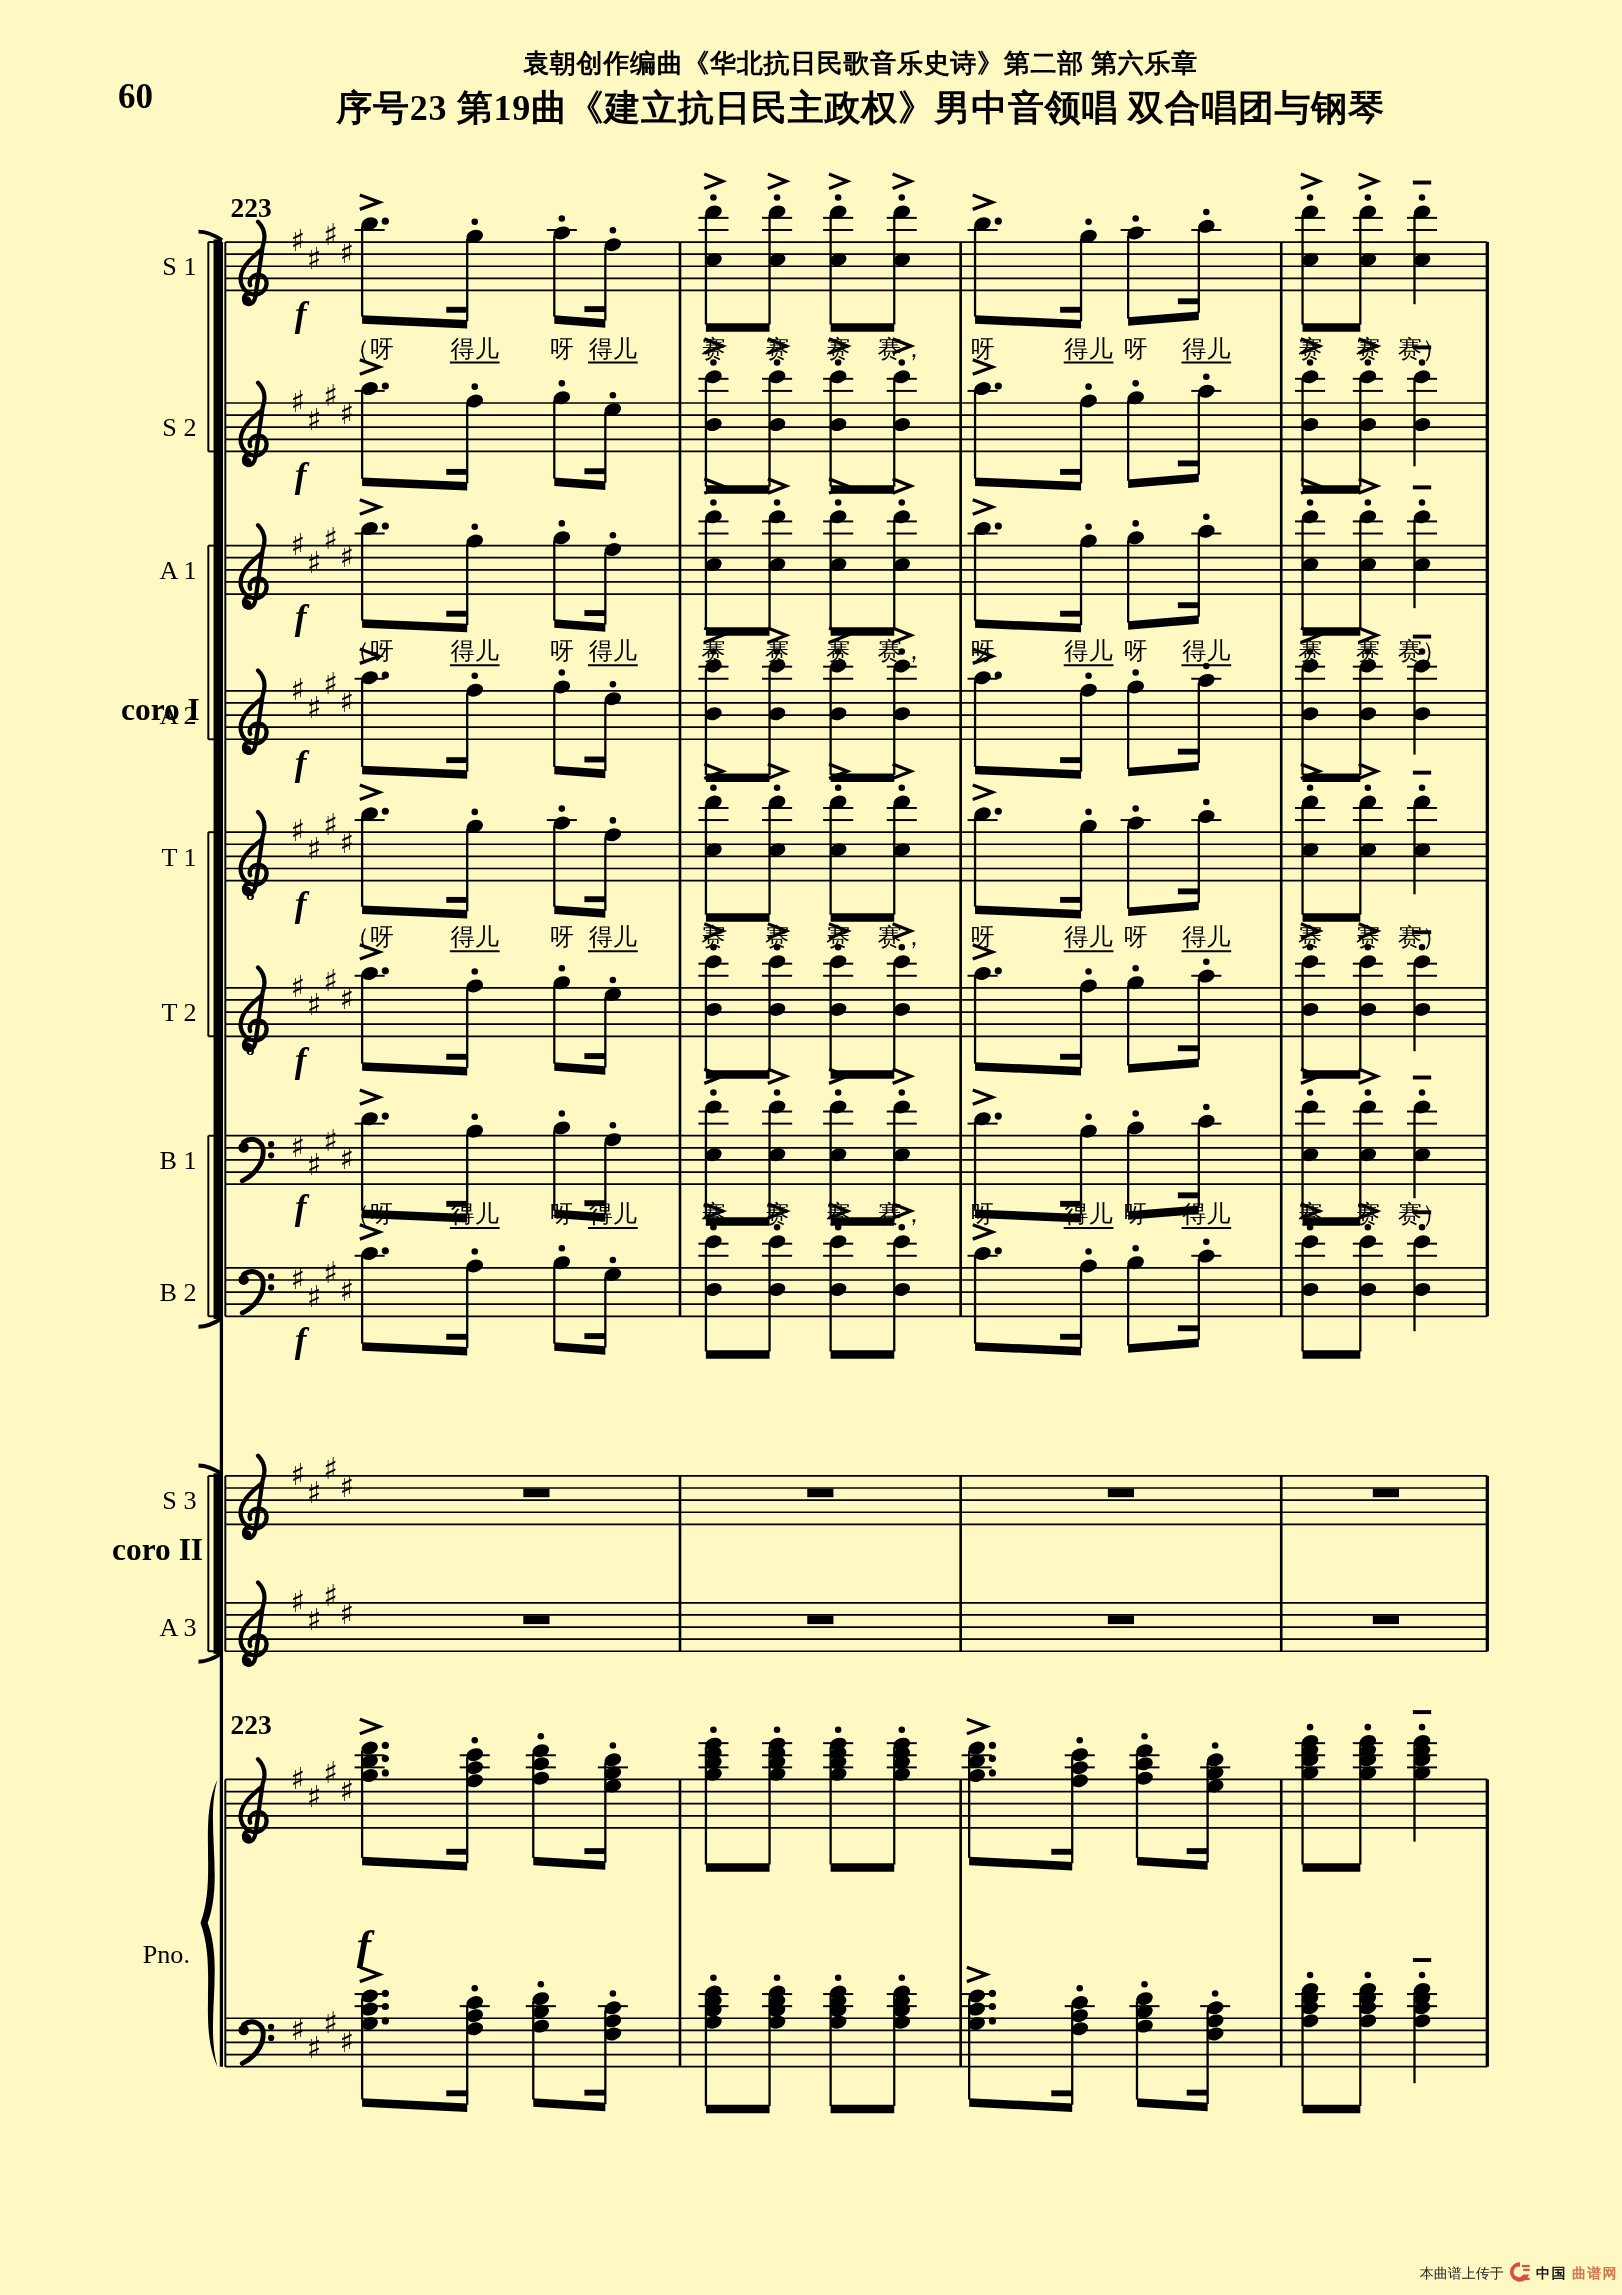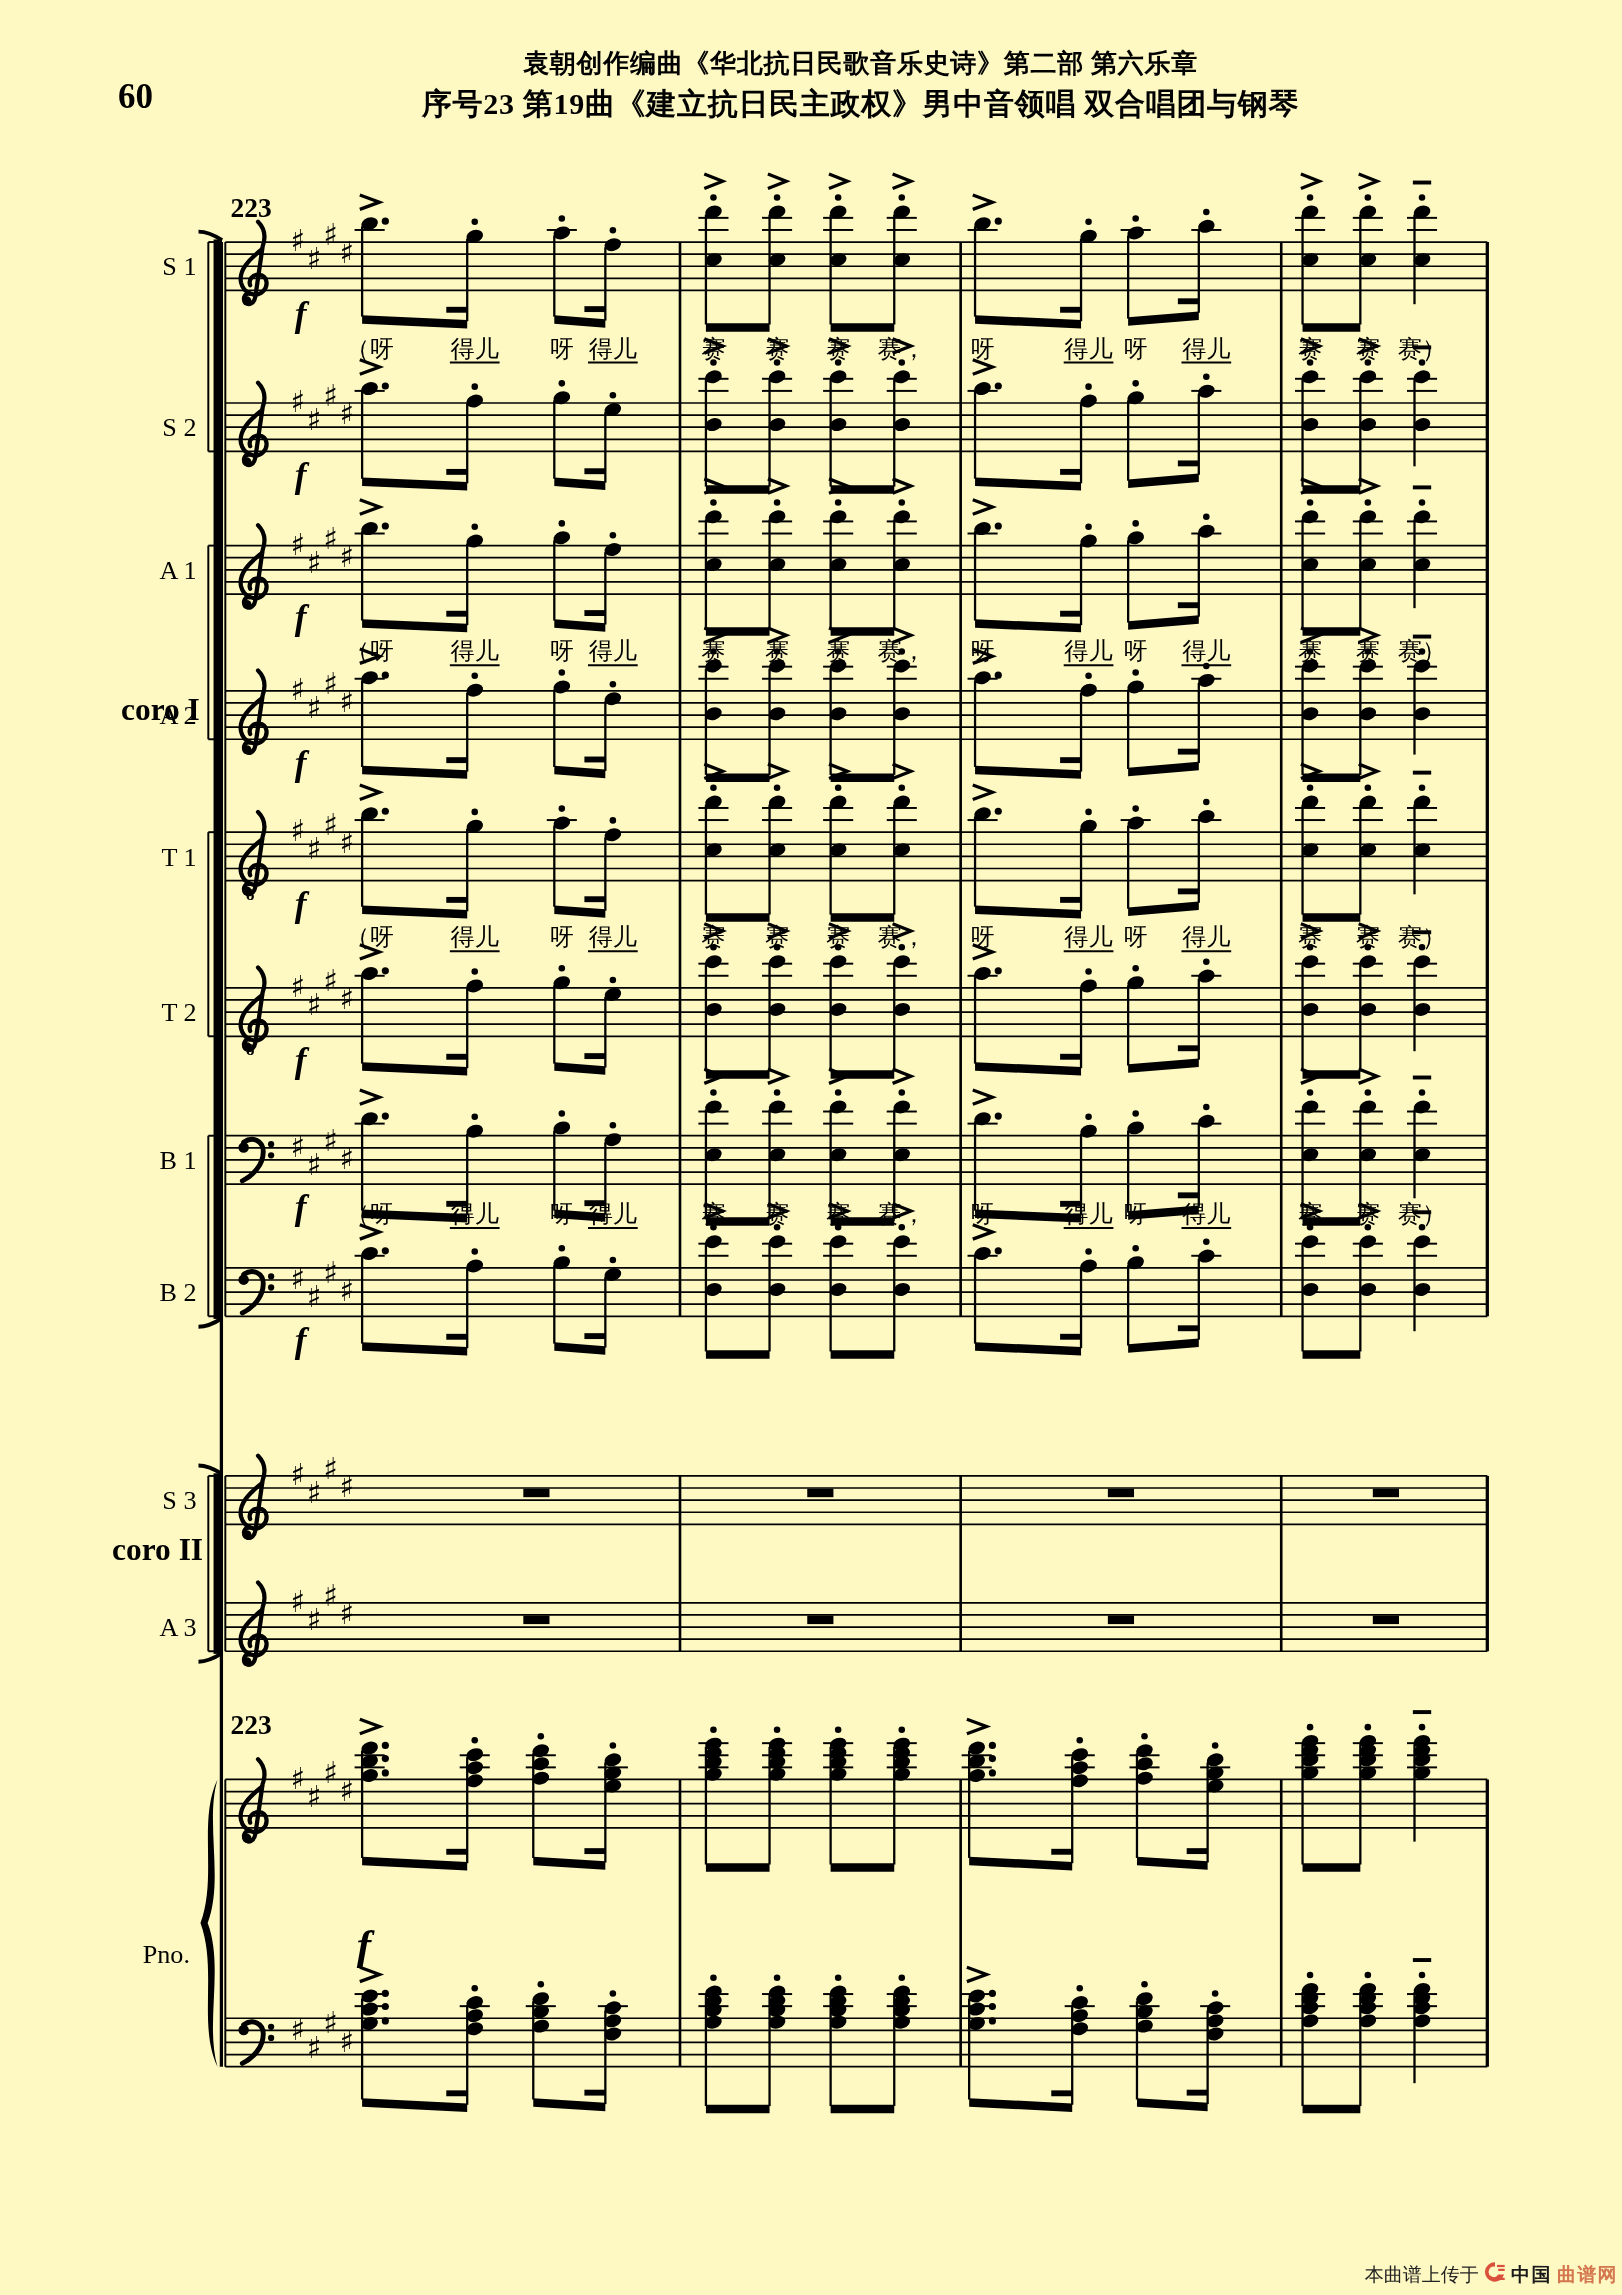--- a/index.html
+++ b/index.html
@@ -1,24 +1,24 @@
 <!DOCTYPE html>
 <html style="font-size:10.5px"><head>
 <meta charset="utf-8">
 <style>
   html,body{margin:0;padding:0;background:#888;}
   .page{position:relative;width:1623px;height:2295px;background:#fef9c3;
         font-family:"Liberation Serif","DejaVu Serif",serif;color:#000;overflow:hidden;}
   .page-number{position:absolute;left:118px;top:77px;font-size:35px;font-weight:bold;}
   .titles{position:absolute;left:98px;right:0;top:0;text-align:center;}
   .title1{position:absolute;left:0;right:0;top:46px;font-size:26px;font-weight:bold;letter-spacing:0.7px;}
-  .title2{position:absolute;left:0;right:0;top:84px;font-size:30px;font-weight:bold;letter-spacing:0.7px;}
+  .title2{position:absolute;left:0;right:0;top:84px;font-size:36px;font-weight:bold;letter-spacing:0.7px;}
   svg text{user-select:none;}
   .watermark{position:absolute;top:2261px;right:5.2px;display:flex;align-items:center;gap:5.2px;
-             font-size:19px;font-family:"Liberation Sans","DejaVu Sans",sans-serif;}
+             font-size:14px;font-family:"Liberation Sans","DejaVu Sans",sans-serif;}
   .wm-prefix{color:#222;}
   .wm-black{font-weight:bold;color:#1a1a1a;letter-spacing:1.3px;}
   .wm-orange{font-weight:bold;letter-spacing:1.3px;}
 </style>
 </head>
 <body>
 
 <div class="page">
   <div class="page-number">60</div>
   <div class="titles">

